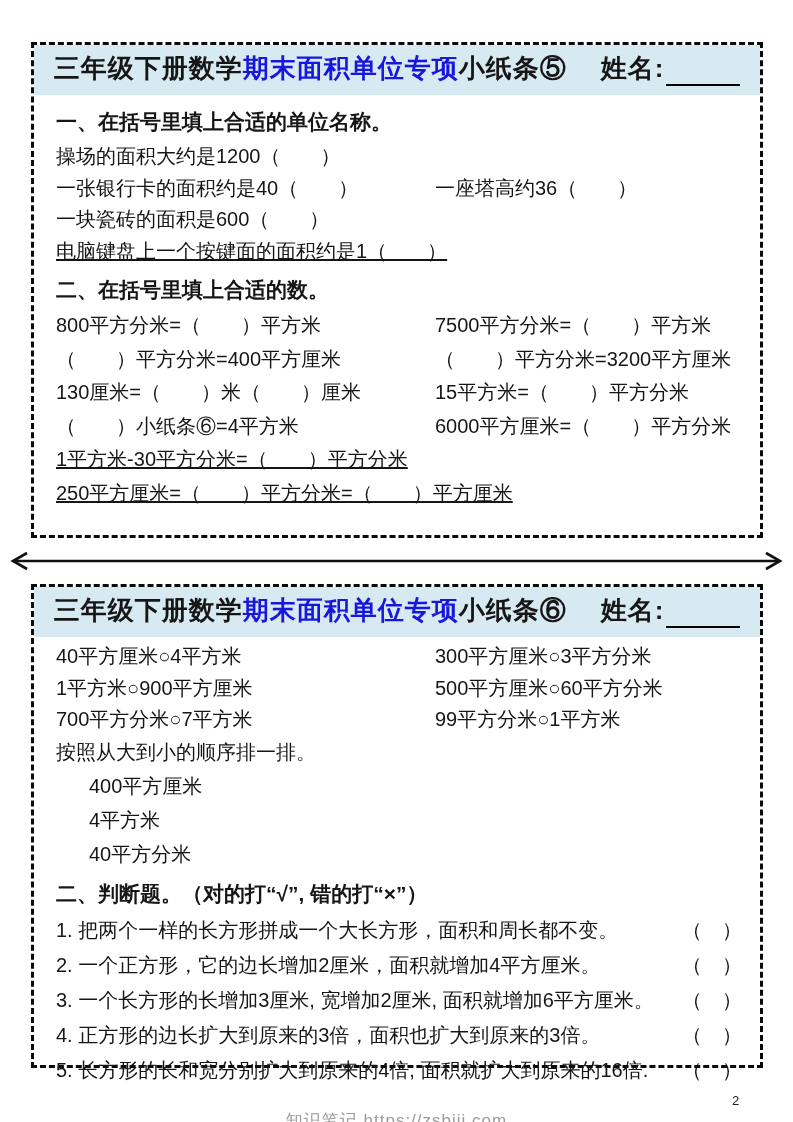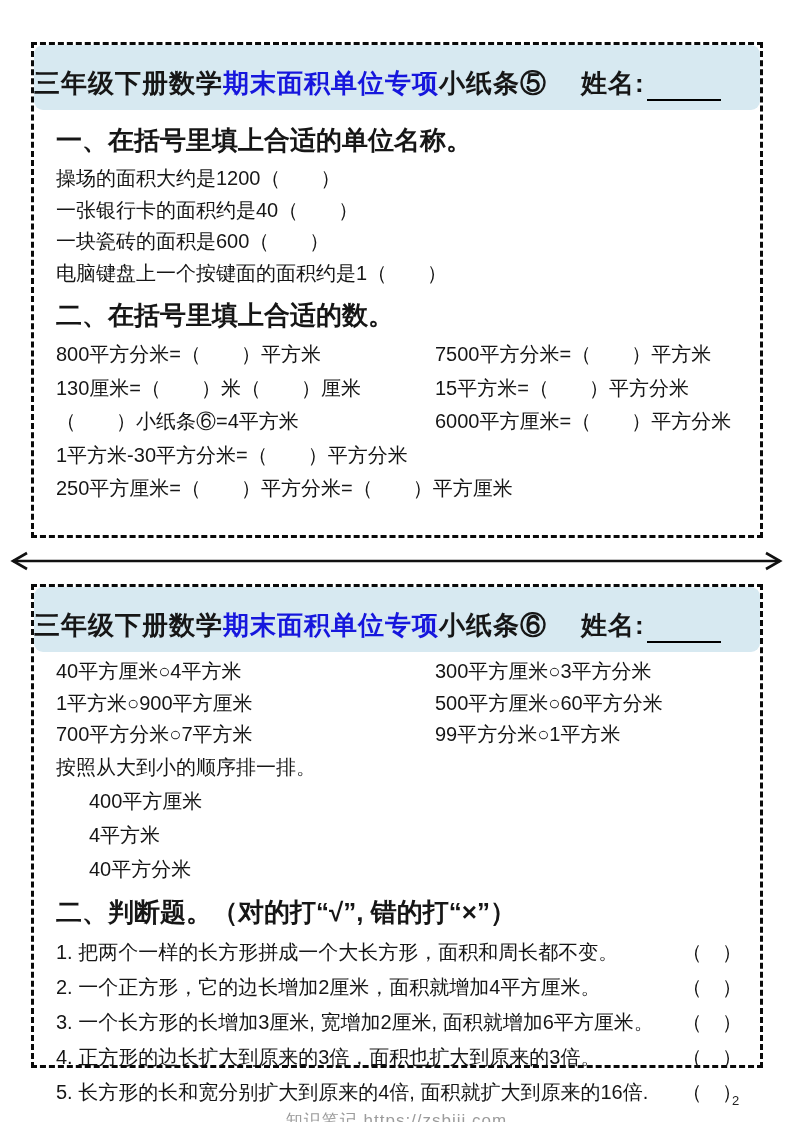--- a/index.html
+++ b/index.html
@@ -17,51 +17,50 @@
     width: 732px;
     border: 3px dashed #0a0a0a;
     background: transparent;
     z-index: 1;
   }
   .slip-5 { top: 42px;  height: 496px; }
   .slip-6 { top: 584px; height: 484px; }
 
   .titlebar {
     background: #d7e9f1;
-    text-align: left;
+    text-align: center;
     font-size: 26px;
     font-weight: 700;
-    padding: 21px 0 9px 0;
+    padding: 6px 0 9px 0;
     letter-spacing: 1px;
     white-space: nowrap;
-    border-radius: 9px;
   }
   .titlebar .hl { color: #1616dd; }
   .name-label { margin-left: 34px; }
   .name-line {
     display: inline-block;
     width: 74px; height: 26px;
     border-bottom: 2.5px solid #000;
     vertical-align: bottom;
     margin-left: 2px;
   }
 
   .content { padding: 4px 18px 0 22px; font-size: 20px; }
 
   .sec-heading {
     font-weight: 700;
-    font-size: 26px;
+    font-size: 21px;
     margin: 9px 0 5px 0;
     white-space: nowrap;
   }
   .row { display: flex; line-height: 31.5px; }
   .row .cell { white-space: nowrap; }
   .row .l { width: 379px; flex: 0 0 auto; }
   .row .r { flex: 1; }
-  .row.full .l { width: auto; flex: 1; }
+  .row.full .l { width: auto; flex: 1; text-decoration: underline; }
   .sec-fill .row { line-height: 33.5px; }
 
   .order-prompt { line-height: 33px; white-space: nowrap; }
   .order-row {
     display: flex;
     justify-content: space-between;
     padding: 0 40px 0 33px;
     line-height: 34px;
     flex-direction: column;
   }
@@ -107,33 +106,38 @@
     <span>三年级下册数学</span><span class="hl">期末面积单位专项</span><span>小纸条⑤</span><span class="name-label">姓名:</span><span class="name-line"></span>
   </div>
   <div class="content">
 
     <div class="sec-heading">一、在括号里填上合适的单位名称。</div>
     <div class="row">
       <span class="cell r">操场的面积大约是1200（　　）</span>
     </div>
     <div class="row">
       <span class="cell l">一张银行卡的面积约是40（　　）</span>
+      <span class="cell r">一座塔高约36（　　）</span>
     </div>
     <div class="row">
       <span class="cell l">一块瓷砖的面积是600（　　）</span>
     </div>
     <div class="row full">
       <span class="cell l">电脑键盘上一个按键面的面积约是1（　　）</span>
     </div>
 
     <div class="sec-fill">
       <div class="sec-heading">二、在括号里填上合适的数。</div>
       <div class="row">
         <span class="cell l">800平方分米=（　　）平方米</span>
         <span class="cell r">7500平方分米=（　　）平方米</span>
+      </div>
+      <div class="row">
+        <span class="cell l">（　　）平方分米=400平方厘米</span>
+        <span class="cell r">（　　）平方分米=3200平方厘米</span>
       </div>
       <div class="row">
         <span class="cell l">130厘米=（　　）米（　　）厘米</span>
         <span class="cell r">15平方米=（　　）平方分米</span>
       </div>
       <div class="row">
         <span class="cell l">（　　）小纸条⑥=4平方米</span>
         <span class="cell r">6000平方厘米=（　　）平方分米</span>
       </div>
       <div class="row full">

